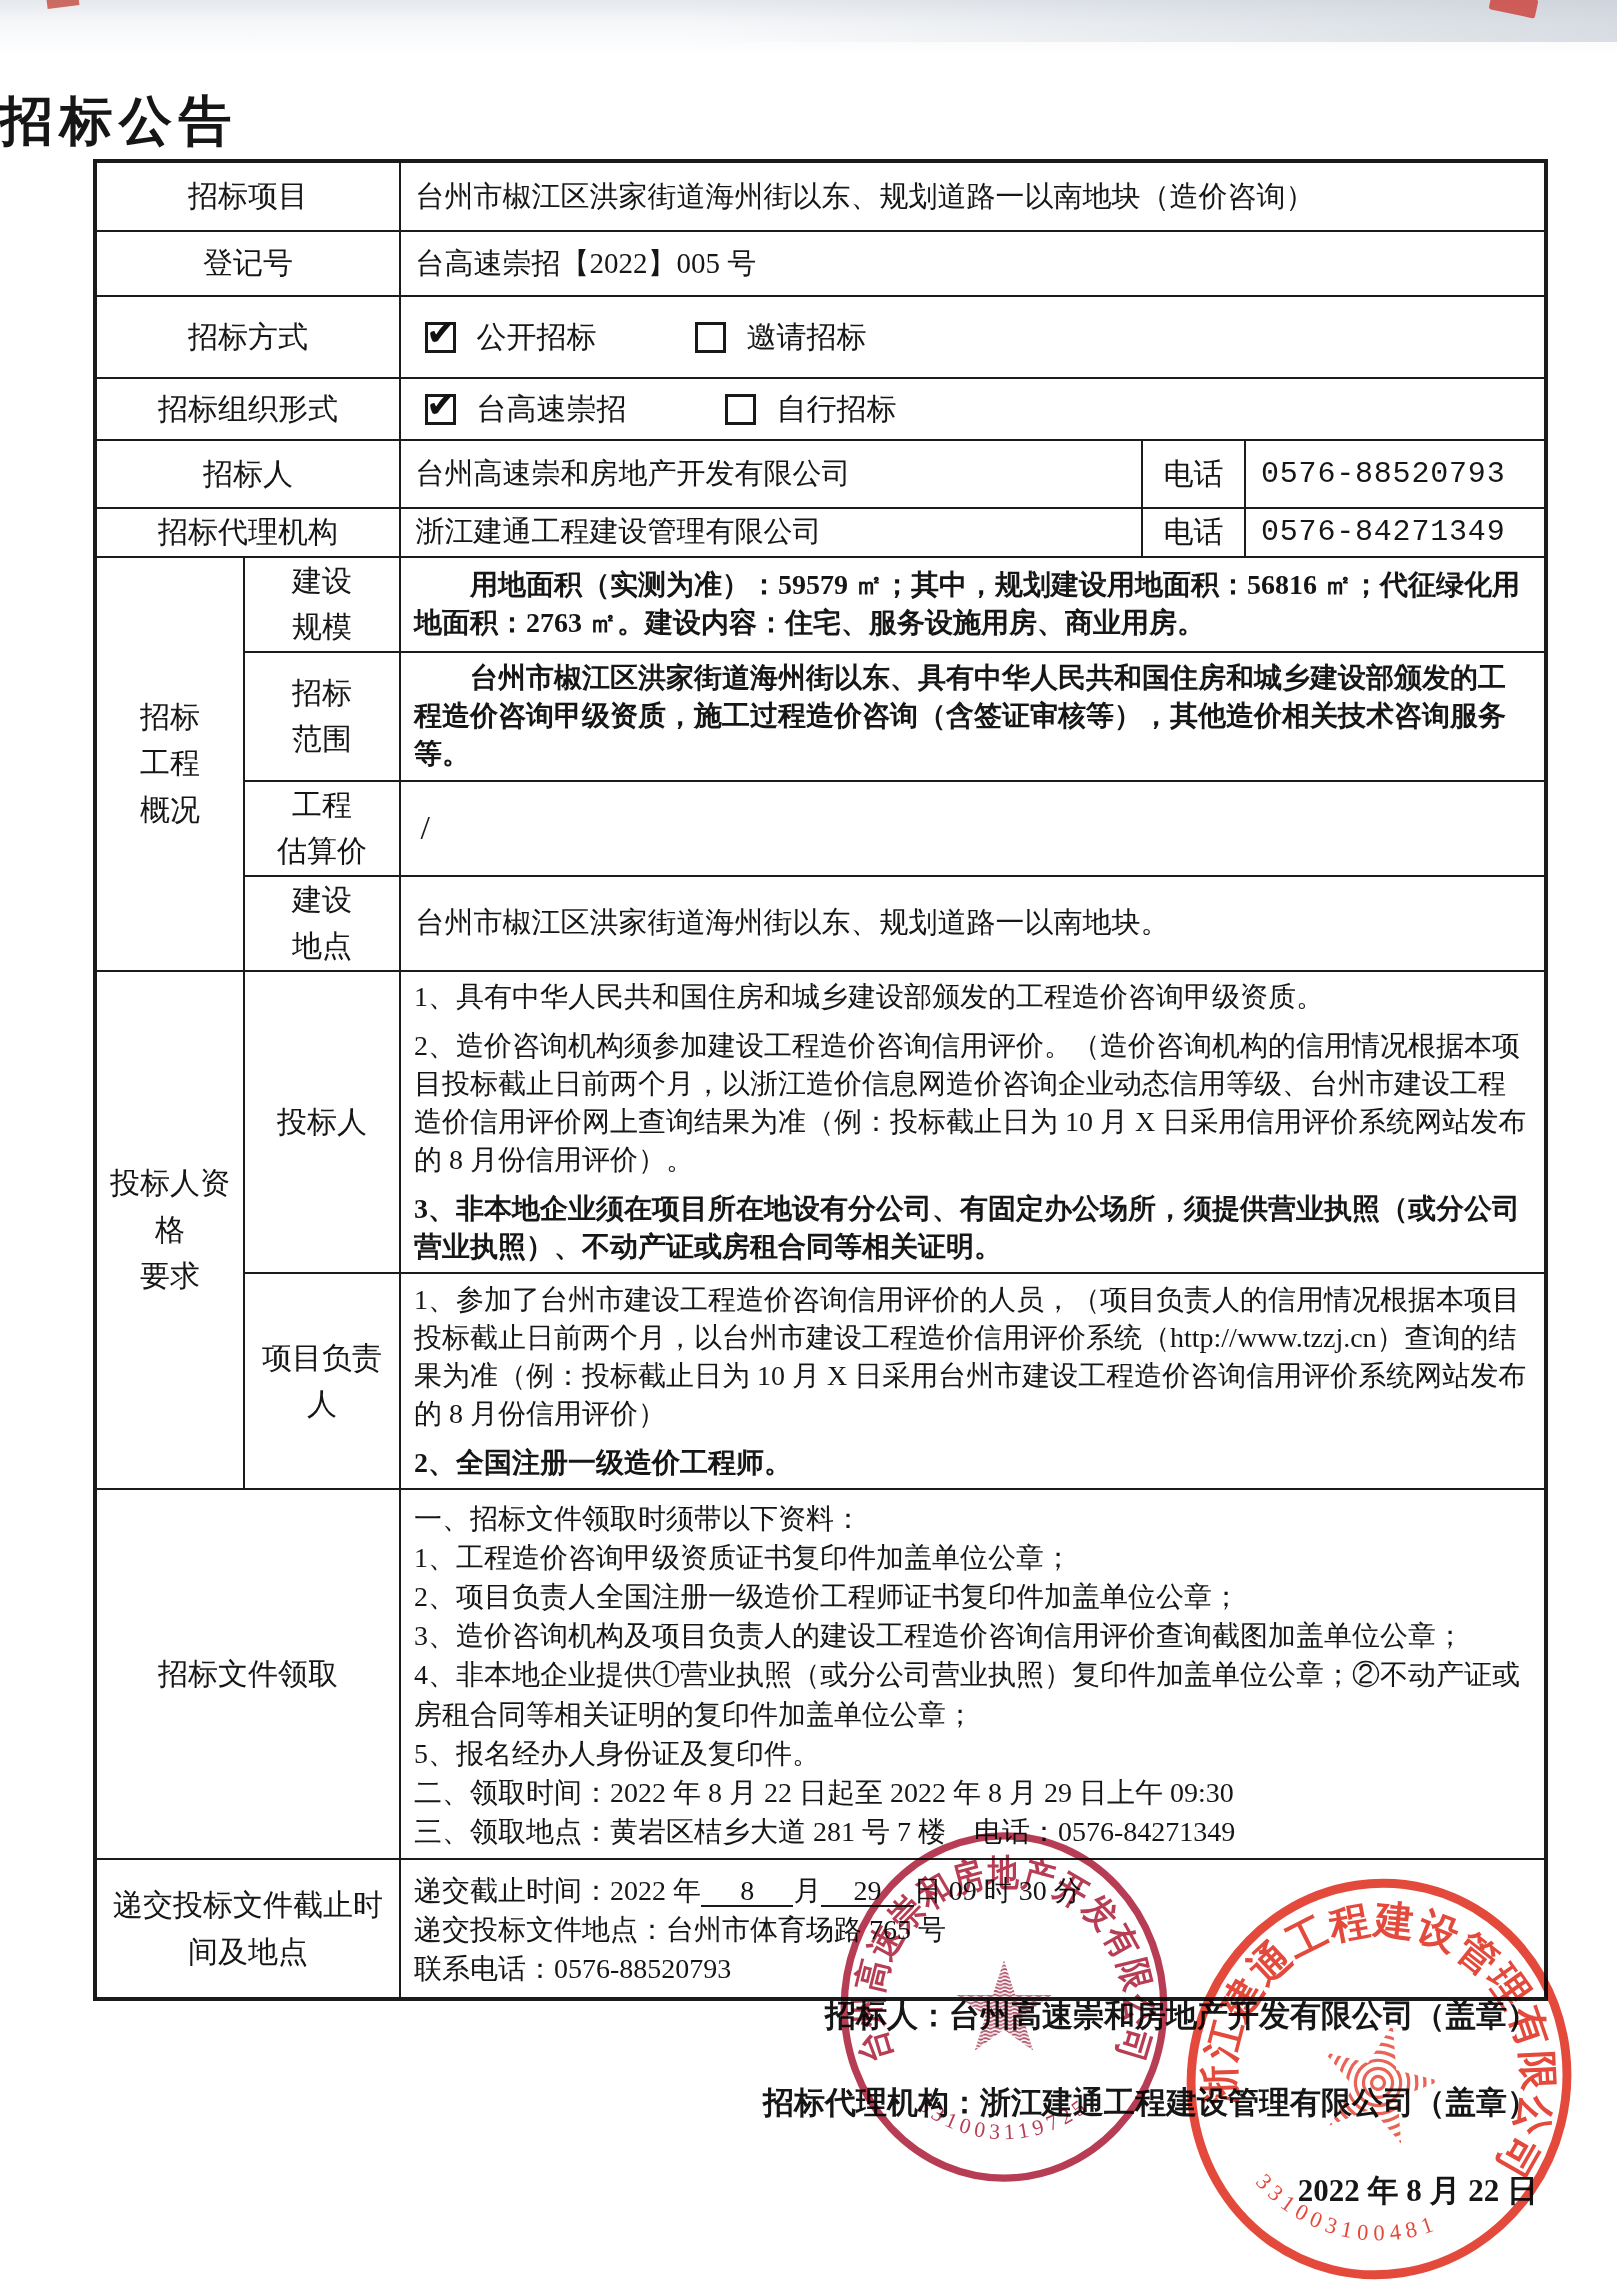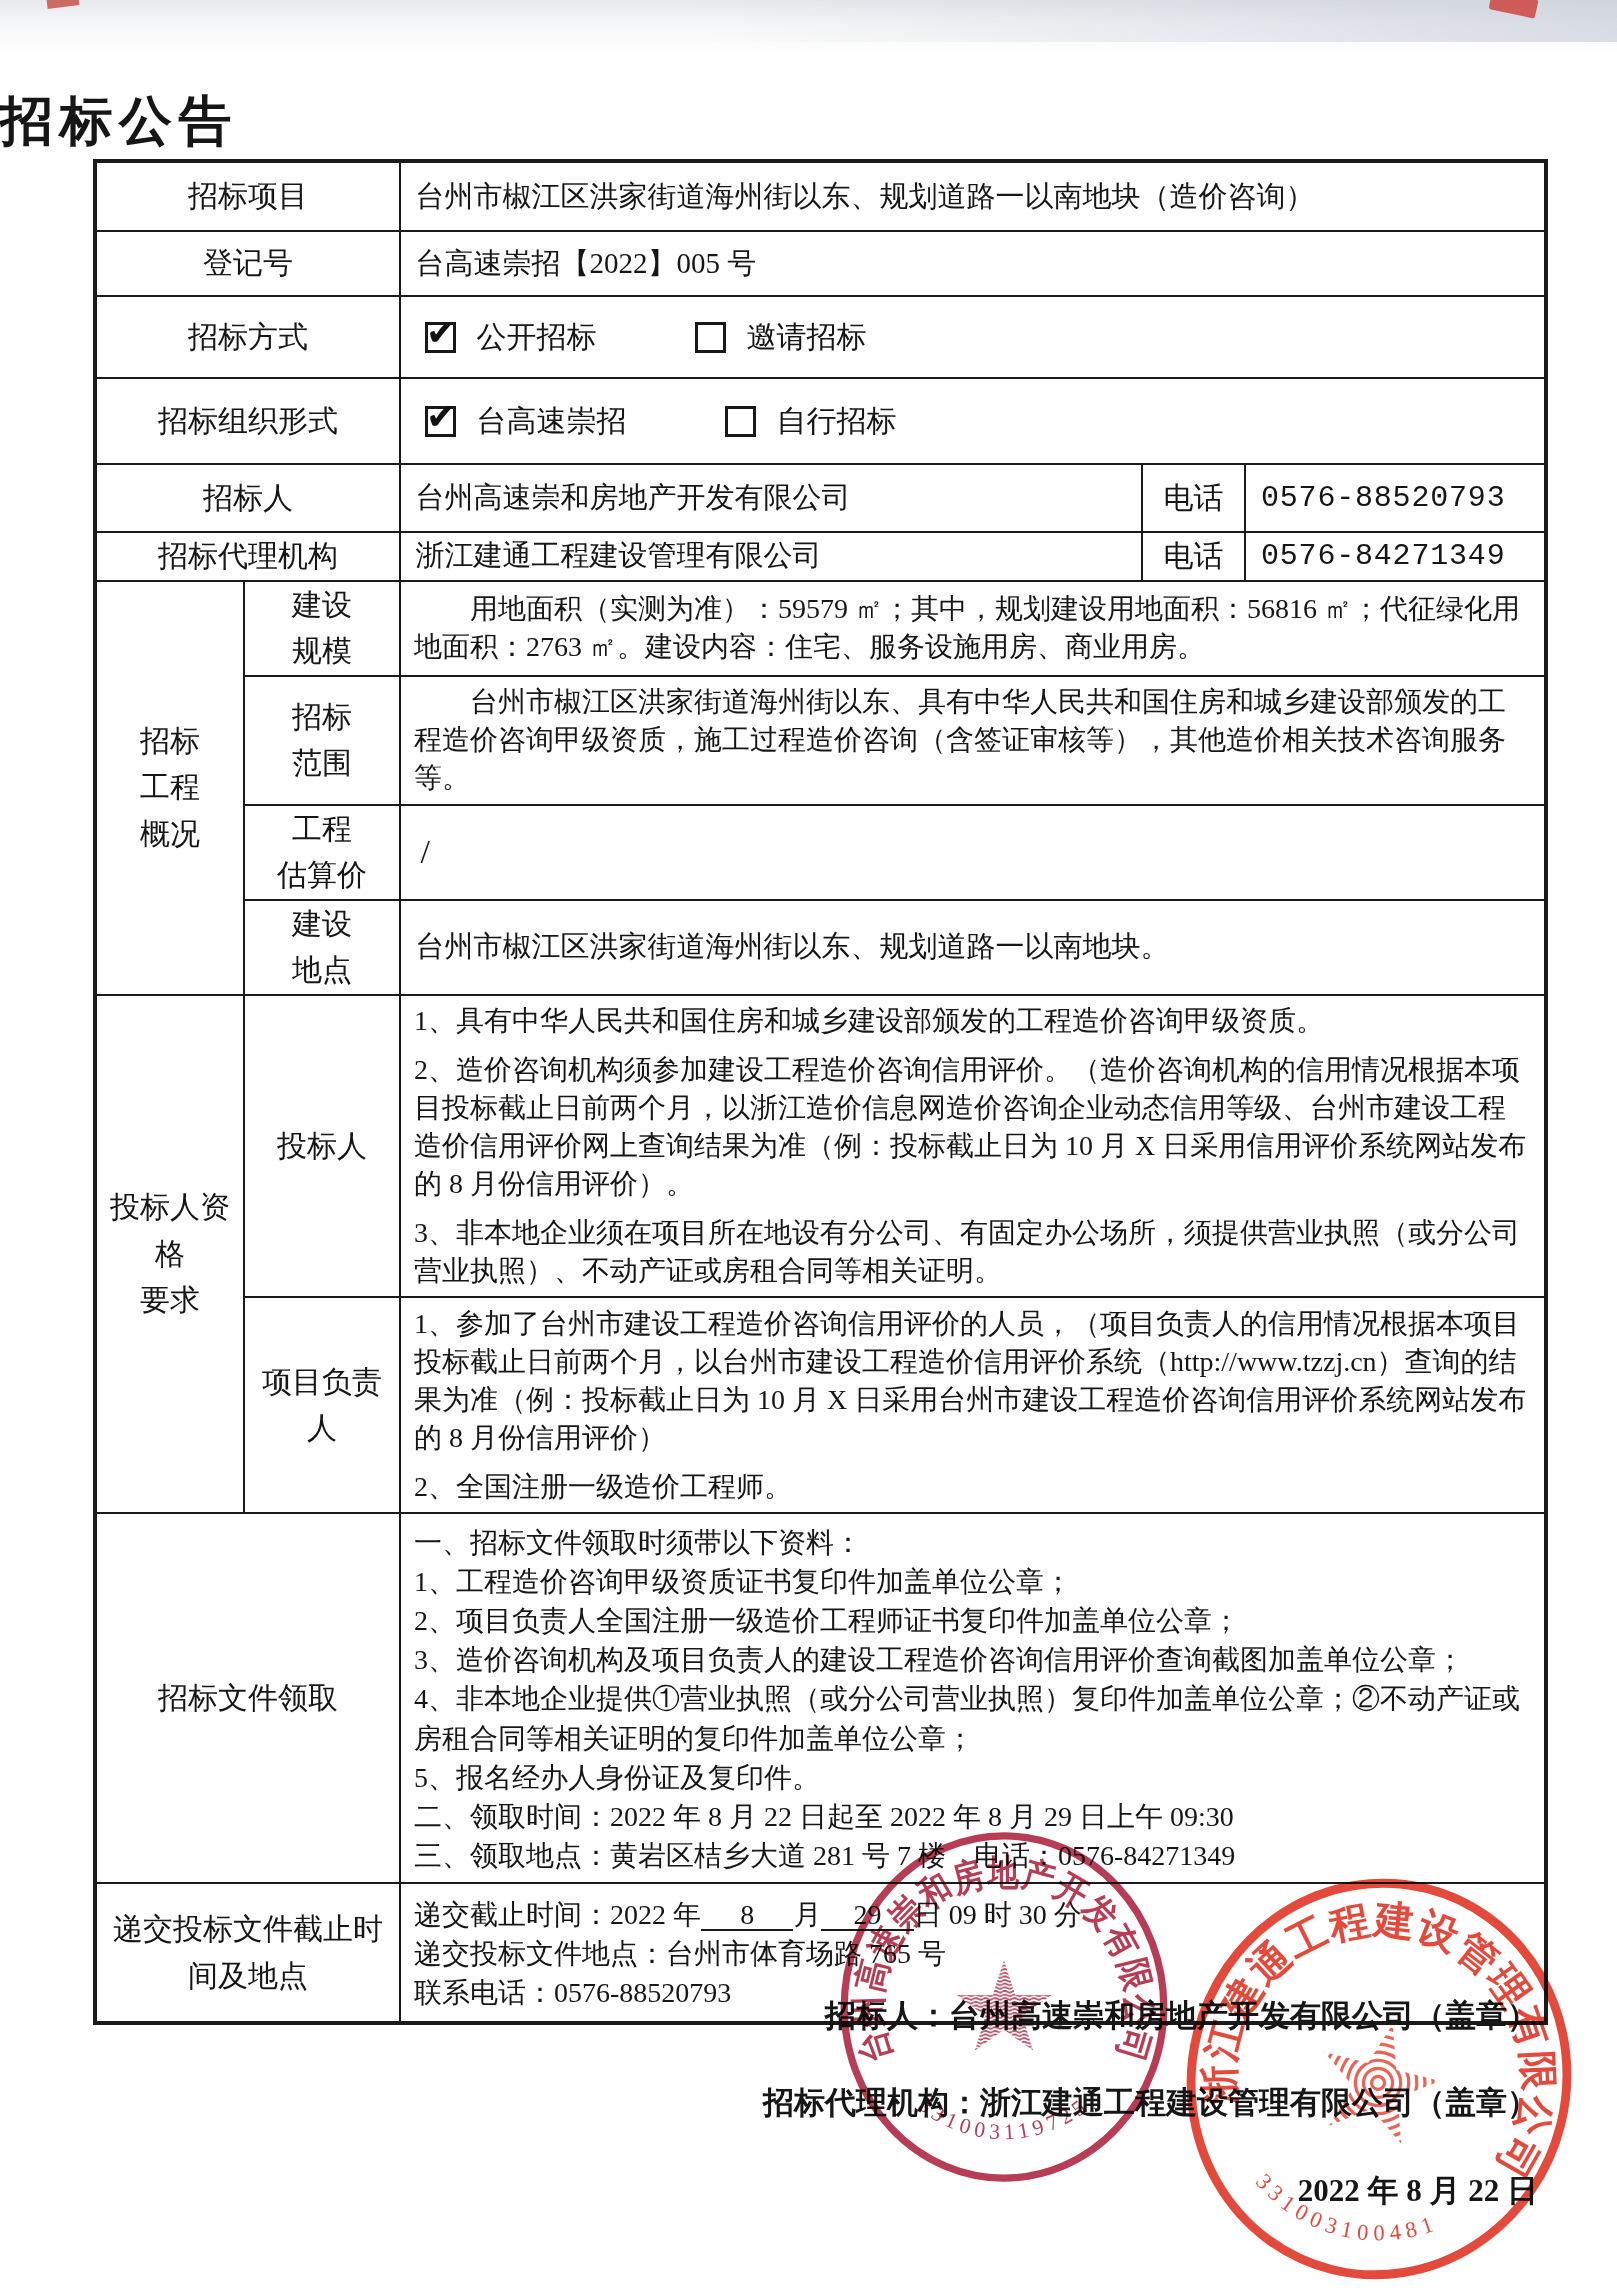--- a/index.html
+++ b/index.html
@@ -23,21 +23,21 @@
   table.doc{position:absolute;left:93px;top:159px;width:1451px;
     border-collapse:collapse;table-layout:fixed;background:transparent;}
   table.doc, table.doc td{border:2.4px solid #1b1b1b;}
   table.doc{border-width:4px;}
   td{vertical-align:middle;}
   .lbl{text-align:center;font-size:30px;line-height:1.55;padding:0 3.2px;}
   .pre{white-space:pre-line;}
   .val{font-size:29px;padding:3.2px 14.5px;}
   .paras{font-size:28px;line-height:1.36;padding:6.5px 14.5px 6.5px 13px;}
   .paras p{margin:0 0 10.5px 0;}
-  .paras p:last-child{margin-bottom:0;}
+  .paras p:last-child{margin-bottom:0;font-weight:bold;}
   .indent{text-indent:2em;}
   .lines{font-size:28px;line-height:1.4;padding:8px 14.5px 6.5px 13px;}
   .lines div{margin:0;}
   .phone-lbl{text-align:center;font-size:30px;}
   .phone-val{font-size:30px;padding-left:15px;letter-spacing:0.8px;font-family:Liberation Mono, monospace;}
   .slash{font-size:34px;padding-left:19.4px;}
 
   .chkrow{display:flex;align-items:center;padding-left:22.6px;font-size:30px;}
   .chk-group{display:flex;align-items:center;gap:21px;}
   .chk-group+.chk-group{margin-left:98px;}
@@ -99,21 +99,21 @@
           <span>公开招标</span>
         </span>
         <span class="chk-group">
           <span class="box"></span>
           <span>邀请招标</span>
         </span>
       </div>
     </td>
   </tr>
 
-  <tr style="height:86px">
+  <tr style="height:62px">
     <td colspan="2" class="lbl">招标组织形式</td>
     <td colspan="3">
       <div class="chkrow">
         <span class="chk-group">
           <span class="box">
                 <span class="tick">✔</span>
               </span>
           <span>台高速崇招</span>
         </span>
         <span class="chk-group">

